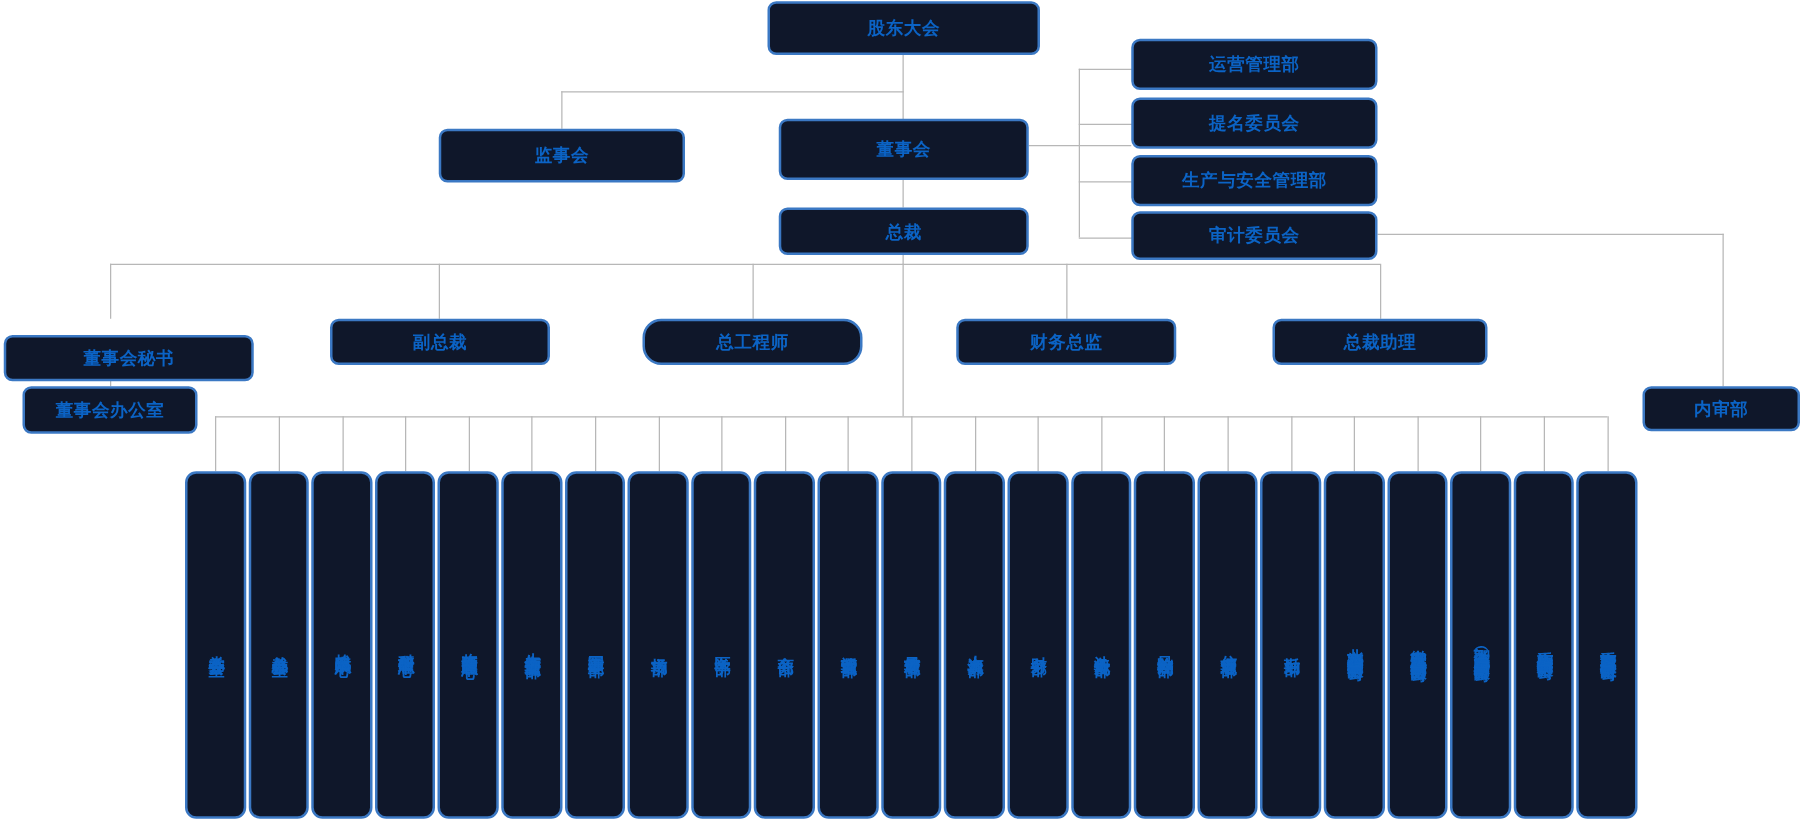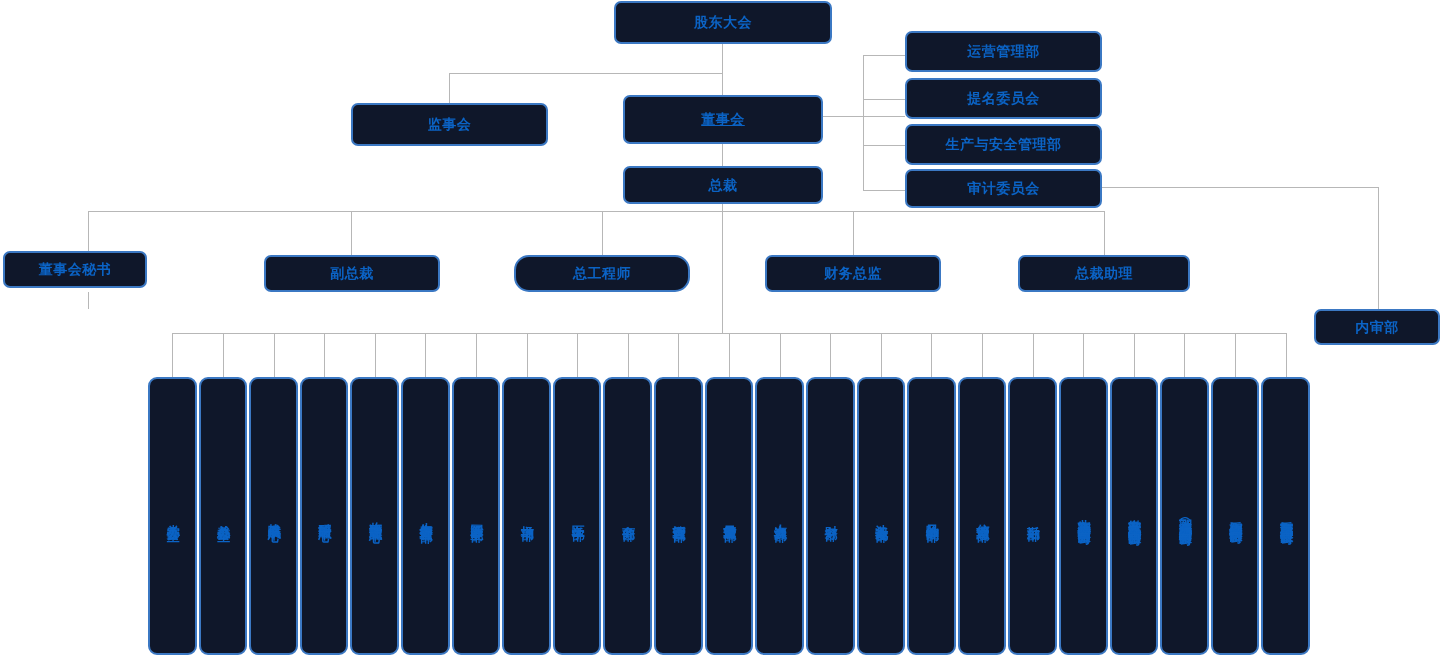--- a/index.html
+++ b/index.html
@@ -82,57 +82,60 @@
   <div class="ln lnh" style="left:172px;top:333px;width:1114px;"></div>
 
   <div class="box h" style="left:614px;top:1px;width:218px;height:43px;">
     <span>股东大会</span>
   </div>
 
   <div class="box h" style="left:351px;top:103px;width:197px;height:43px;">
     <span>监事会</span>
   </div>
 
-  <div class="box h" style="left:623px;top:95px;width:200px;height:49px;text-decoration:underline;">
+  <div class="box h" style="left:623px;top:95px;width:200px;height:49px;">
     <span>董事会</span>
   </div>
 
   <div class="box h" style="left:623px;top:166px;width:200px;height:38px;">
     <span>总裁</span>
   </div>
 
   <div class="box h" style="left:905px;top:31px;width:197px;height:41px;">
     <span>运营管理部</span>
   </div>
   <div class="box h" style="left:905px;top:78px;width:197px;height:41px;">
     <span>提名委员会</span>
   </div>
   <div class="box h" style="left:905px;top:124px;width:197px;height:41px;">
     <span>生产与安全管理部</span>
   </div>
   <div class="box h" style="left:905px;top:169px;width:197px;height:39px;">
     <span>审计委员会</span>
   </div>
 
-  <div class="box h" style="left:3px;top:251px;width:144px;height:37px;">
+  <div class="box h" style="left:3px;top:268px;width:200px;height:37px;">
     <span>董事会秘书</span>
   </div>
   <div class="box h" style="left:264px;top:255px;width:176px;height:37px;">
     <span>副总裁</span>
   </div>
   <div class="box h" style="left:514px;top:255px;width:176px;height:37px;border-radius:15px;">
     <span>总工程师</span>
   </div>
   <div class="box h" style="left:765px;top:255px;width:176px;height:37px;">
     <span>财务总监</span>
   </div>
   <div class="box h" style="left:1018px;top:255px;width:172px;height:37px;">
     <span>总裁助理</span>
   </div>
 
+  <div class="box h" style="left:18px;top:309px;width:140px;height:38px;">
+    <span>董事会办公室</span>
+  </div>
 
   <div class="box h" style="left:1314px;top:309px;width:126px;height:36px;">
     <span>内审部</span>
   </div>
 
   <div class="ln lnv" style="left: 172px; top: 333px; height: 44px;"></div>
     <div class="ln lnv" style="left: 223px; top: 333px; height: 44px;"></div>
     <div class="ln lnv" style="left: 274px; top: 333px; height: 44px;"></div>
     <div class="ln lnv" style="left: 324px; top: 333px; height: 44px;"></div>
     <div class="ln lnv" style="left: 375px; top: 333px; height: 44px;"></div>

